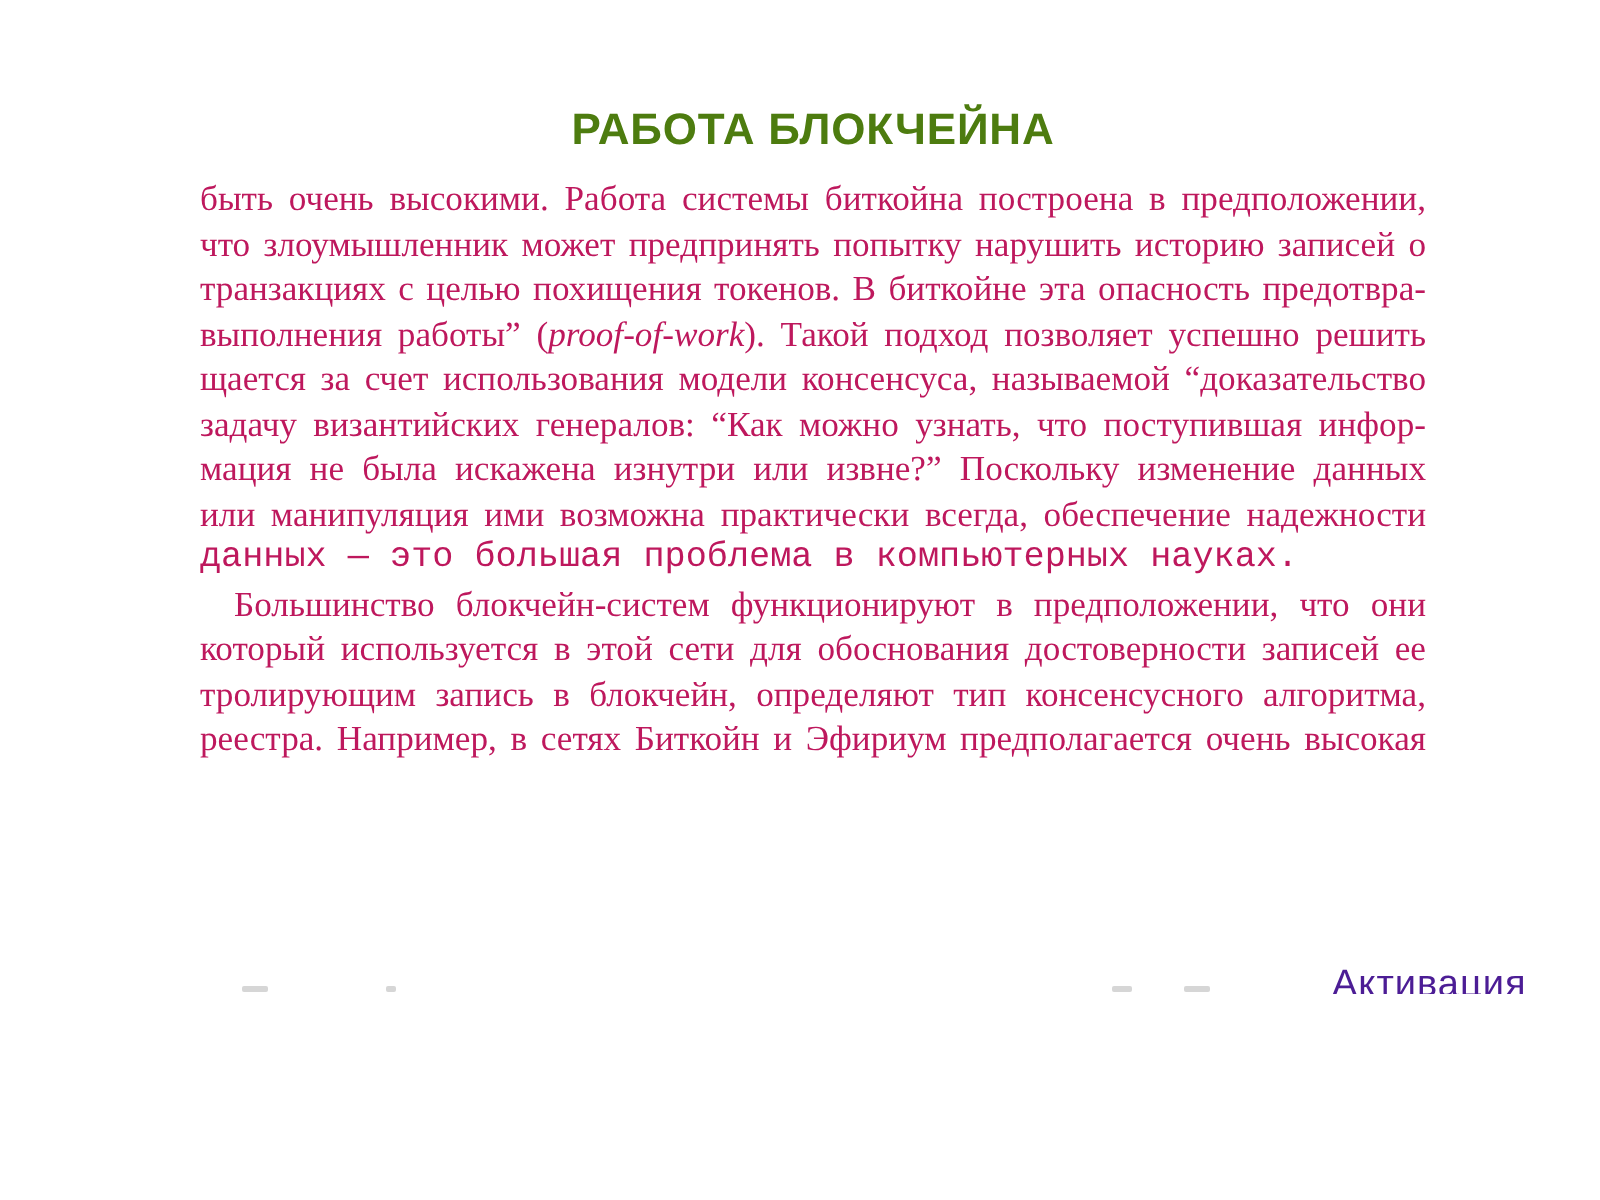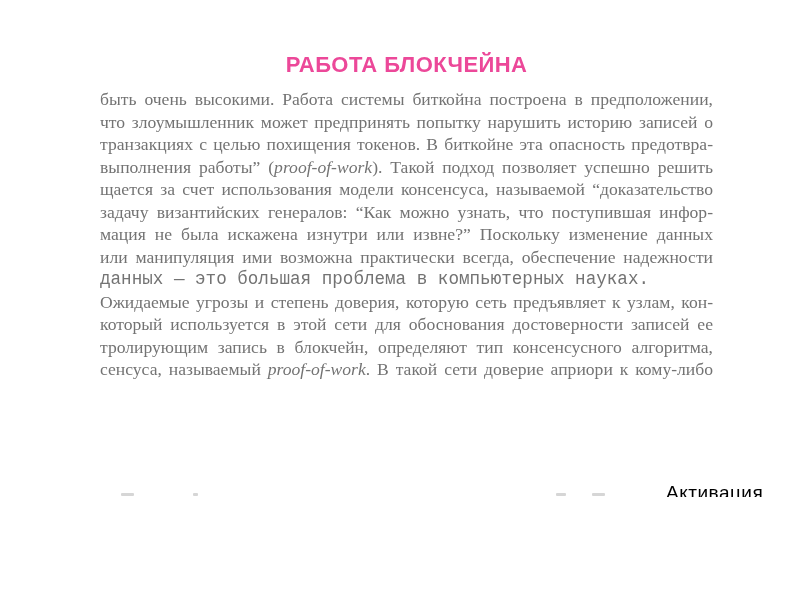--- a/index.html
+++ b/index.html
@@ -56,38 +56,38 @@
     font-size: 19px;
     line-height: 19px;
     letter-spacing: 0.5px;
     white-space: nowrap;
   }
 </style>
 </head>
 <body>
 
 <div class="slide">
-  <h1 class="title" style="color: #ec4899;">РАБОТА БЛОКЧЕЙНА</h1>
+  <h1 class="title" style="color: #4d7c0f;">РАБОТА БЛОКЧЕЙНА</h1>
 
-  <div class="text-block" style="color: #737373;">
+  <div class="text-block" style="color: #be185d;">
       <div class="line">быть очень высокими. Работа системы биткойна построена в предположении,</div>
       <div class="line">что злоумышленник может предпринять попытку нарушить историю записей о</div>
       <div class="line">транзакциях с целью похищения токенов. В биткойне эта опасность предотвра-</div>
       <div class="line">выполнения работы” (<i>proof-of-work</i>). Такой подход позволяет успешно решить</div>
       <div class="line">щается за счет использования модели консенсуса, называемой “доказательство</div>
       <div class="line">задачу византийских генералов: “Как можно узнать, что поступившая инфор-</div>
       <div class="line">мация не была искажена изнутри или извне?” Поскольку изменение данных</div>
       <div class="line">или манипуляция ими возможна практически всегда, обеспечение надежности</div>
       <div class="line para-end">данных — это большая проблема в компьютерных науках.</div>
-      <div class="line">Ожидаемые угрозы и степень доверия, которую сеть предъявляет к узлам, кон-</div>
+      <div class="line" style="text-indent: 17px;">Большинство блокчейн-систем функционируют в предположении, что они</div>
       <div class="line">который используется в этой сети для обоснования достоверности записей ее</div>
       <div class="line">тролирующим запись в блокчейн, определяют тип консенсусного алгоритма,</div>
-      <div class="line">сенсуса, называемый <i>proof-of-work</i>. В такой сети доверие априори к кому-либо</div>
+      <div class="line">реестра. Например, в сетях Биткойн и Эфириум предполагается очень высокая</div>
     </div>
 
-  <div class="watermark" style="color: #000000;">
+  <div class="watermark" style="color: #4c1d95;">
     <span>Активация</span>
   </div>
 <span class="mark" style="left: 121px; top: 493px; width: 13px;"></span>
     <span class="mark" style="left: 193px; top: 493px; width: 5px;"></span>
     <span class="mark" style="left: 556px; top: 493px; width: 10px;"></span>
     <span class="mark" style="left: 592px; top: 493px; width: 13px;"></span>
   </div>
 
 </body></html>

